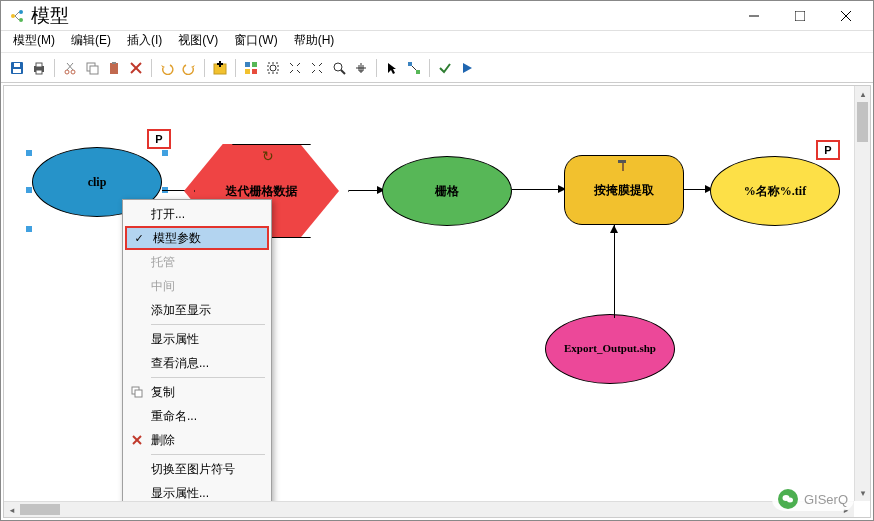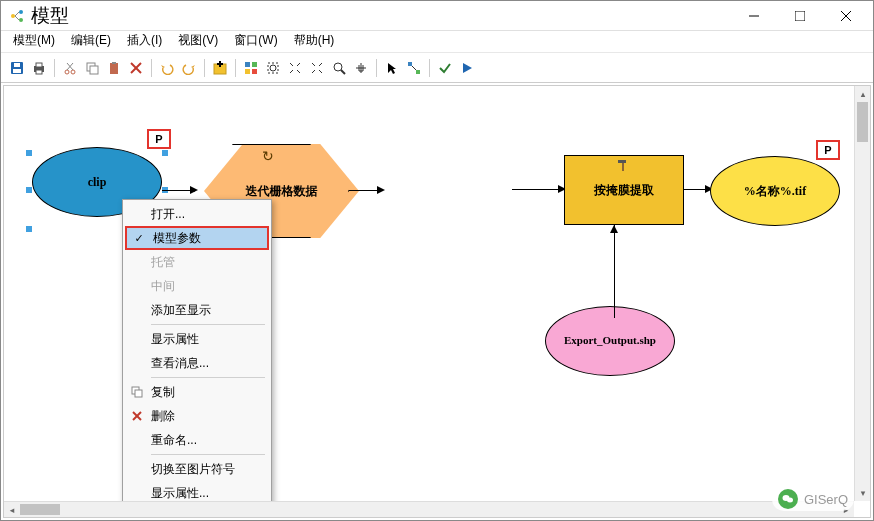--- a/index.html
+++ b/index.html
@@ -24,21 +24,21 @@
 .canvas { position: absolute; inset: 0; background: #fff; }
 .vscroll { position: absolute; right: 0; top: 0; bottom: 16px; width: 16px; background: #f0f0f0; border-left: 1px solid #ddd; }
 .vscroll-thumb { position: absolute; left: 2px; right: 2px; top: 2px; height: 40px; background: #c2c2c2; }
 .hscroll { position: absolute; left: 0; right: 16px; bottom: 0; height: 16px; background: #f0f0f0; border-top: 1px solid #ddd; }
 .hscroll-thumb { position: absolute; top: 2px; bottom: 2px; left: 2px; width: 40px; background: #c2c2c2; }
 .scroll-arrow { position: absolute; width: 16px; height: 16px; display: flex; align-items: center; justify-content: center; font-size: 9px; color: #666; }
 
 .node { position: absolute; display: flex; align-items: center; justify-content: center; font-size: 12px; font-weight: bold; font-family: SimSun, serif; text-align: center; }
 .ellipse { border-radius: 50%; }
 .hexagon { clip-path: polygon(25% 0%, 75% 0%, 100% 50%, 75% 100%, 25% 100%, 0% 50%); }
-.roundrect { border-radius: 0; }
+.roundrect { border-radius: 18px; }
 
 .sel-handle { position: absolute; width: 6px; height: 6px; background: #40a0e0; }
 
 .arrow-line { position: absolute; background: #000; height: 1px; }
 .arrow-head { position: absolute; width: 0; height: 0; border-top: 4px solid transparent; border-bottom: 4px solid transparent; border-left: 8px solid #000; }
 
 .p-box { position: absolute; width: 24px; height: 20px; border: 2px solid #e3342d; background: #fff; display: flex; align-items: center; justify-content: center; font-weight: bold; font-size: 11px; }
 
 .ctx-menu { position: absolute; background: #f8f8f8; border: 1px solid #a0a0a0; box-shadow: 2px 2px 6px rgba(0,0,0,.3); min-width: 150px; padding: 2px; }
 .ctx-item { height: 24px; display: flex; align-items: center; padding: 0 8px 0 26px; position: relative; cursor: pointer; font-size: 12px; }
@@ -242,29 +242,32 @@
       <div class="p-box" style="left:143px;top:43px">P</div>
       <div class="p-box" style="left:812px;top:54px">P</div>
 
       <div class="node ellipse" style="left:28px;top:61px;width:130px;height:70px;background:#2693c9;border:1px solid #000">
         <span>clip</span>
       </div>
 
       <div class="arrow-line" style="left:158px;top:104px;width:30px"></div>
       <div class="arrow-head" style="left:186px;top:100px"></div>
 
-      <div class="node hexagon" style="left:200px;top:58px;width:155px;height:94px;background:#fdba74">
+      <div class="node hexagon" style="left:180px;top:58px;width:155px;height:94px;background:#ef4444">
         <span>迭代栅格数据</span>
       </div>
       <div style="position:absolute;left:190px;top:58px;width:155px;height:94px;clip-path:polygon(25% 0%,75% 0%,100% 50%,75% 100%,25% 100%,0% 50%);border:1px solid #000;pointer-events:none"></div>
       <span class="cycle-icon" style="left:258px;top:62px">↻</span>
 
       <div class="arrow-line" style="left:345px;top:104px;width:30px"></div>
       <div class="arrow-head" style="left:373px;top:100px"></div>
 
+      <div class="node ellipse" style="left:378px;top:70px;width:130px;height:70px;background:#57b757;border:1px solid #000">
+        <span>栅格</span>
+      </div>
 
       <div class="arrow-line" style="left:508px;top:103px;width:48px"></div>
       <div class="arrow-head" style="left:554px;top:99px"></div>
 
       <div class="node roundrect" style="left:560px;top:69px;width:120px;height:70px;background:#f2c12e;border:1px solid #000">
         <span>按掩膜提取</span>
       </div>
       <span class="hammer-icon" style="left:612px;top:72px">
         <svg width="14" height="14">
             <rect x="2" y="2" width="8" height="3" fill="#555"></rect>
@@ -272,21 +275,21 @@
           </svg>
       </span>
 
       <div class="arrow-line" style="left:680px;top:103px;width:23px"></div>
       <div class="arrow-head" style="left:701px;top:99px"></div>
 
       <div class="node ellipse" style="left:706px;top:70px;width:130px;height:70px;background:#fde047;border:1px solid #000">
         <span>%名称%.tif</span>
       </div>
 
-      <div class="node ellipse" style="left:541px;top:220px;width:130px;height:70px;background:#f9a8d4;border:1px solid #000;font-size:11px;line-height:1.2">
+      <div class="node ellipse" style="left:541px;top:228px;width:130px;height:70px;background:#ec4899;border:1px solid #000;font-size:11px;line-height:1.2">
         <span style="max-width:100px;word-break:break-all">Export_Output.shp</span>
       </div>
 
       <div style="position:absolute;left:610px;top:139px;width:1px;height:93px;background:#000"></div>
       <div style="position:absolute;left:606px;top:139px;width:0;height:0;border-left:4px solid transparent;border-right:4px solid transparent;border-bottom:8px solid #000"></div>
 
       <div class="ctx-menu" style="left:118px;top:113px">
         <div class="ctx-item">
             <span>打开...</span>
           </div>
@@ -314,31 +317,31 @@
         <div class="ctx-item">
           <span class="ctx-icon">
               <svg width="12" height="12">
                 <rect x="1" y="1" width="7" height="7" fill="#fff" stroke="#888"></rect>
                 <rect x="4" y="4" width="7" height="7" fill="#fff" stroke="#888"></rect>
               </svg>
             </span>
           <span>复制</span>
         </div>
         <div class="ctx-item">
+            <span>重命名...</span>
+          </div>
+        <div class="ctx-item">
           <span class="ctx-icon">
               <svg width="10" height="10">
                 <line x1="1" y1="1" x2="9" y2="9" stroke="#c0392b" stroke-width="2"></line>
                 <line x1="9" y1="1" x2="1" y2="9" stroke="#c0392b" stroke-width="2"></line>
               </svg>
             </span>
           <span>删除</span>
         </div>
-        <div class="ctx-item">
-            <span>重命名...</span>
-          </div>
         <div class="ctx-sep"></div>
         <div class="ctx-item">
             <span>切换至图片符号</span>
           </div>
         <div class="ctx-item">
             <span>显示属性...</span>
           </div>
 
       </div>
 

